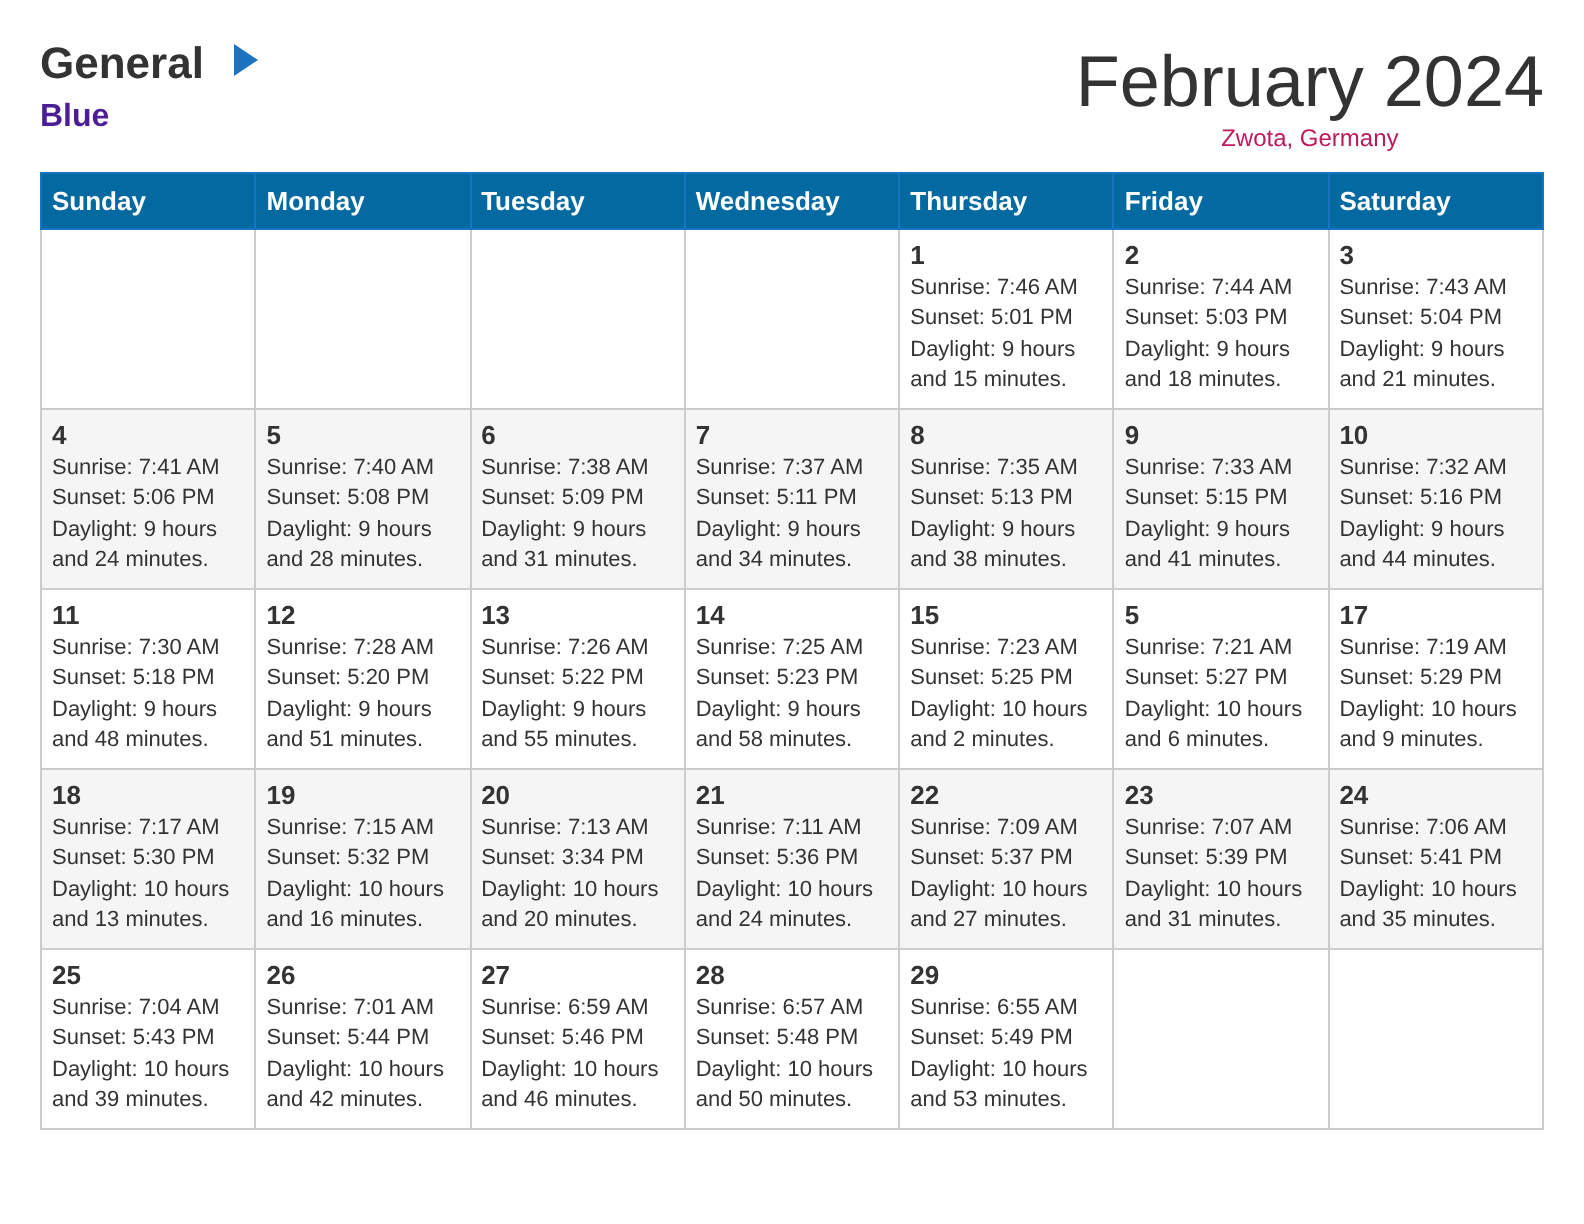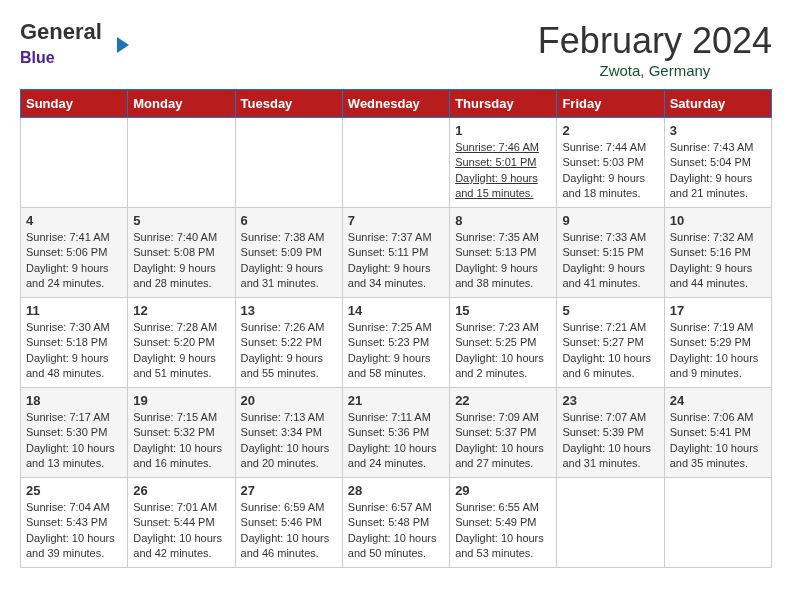--- a/index.html
+++ b/index.html
@@ -11,51 +11,50 @@
       padding: 20px;
     }
     .header {
       display: flex;
       justify-content: space-between;
       align-items: flex-start;
       margin-bottom: 10px;
     }
     .logo {
       display: flex;
-      align-items: center;
       gap: 12px;
     }
     .logo-arrow {
       width: 0;
       height: 0;
       border-left: 12px solid #1a73c1;
       border-top: 8px solid transparent;
       border-bottom: 8px solid transparent;
       margin-left: 3px;
       margin-top: 2px;
     }
     .title-block {
       text-align: center;
     }
     .month-title {
       font-size: 36px;
       font-weight: normal;
       color: #333;
     }
     .location {
-      font-size: 15px;
-      color: #14532d;
+      font-size: 12px;
+      color: #be185d;
     }
     table {
       width: 100%;
       border-collapse: collapse;
       table-layout: fixed;
     }
     thead th {
-      background-color: #b91c1c;
+      background-color: #0369a1;
       color: #fff;
       font-size: 13px;
       font-weight: bold;
       padding: 6px 5px;
       text-align: left;
       border: 1px solid #1a73c1;
     }
     tbody td {
       vertical-align: top;
       font-size: 11px;
@@ -114,21 +113,21 @@
       </tr>
   </thead>
   <tbody id="calendar-body">
   <tr>
         <td class="empty-cell"></td>
         <td class="empty-cell"></td>
         <td class="empty-cell"></td>
         <td class="empty-cell"></td>
         <td>
           <span class="day-num">1</span>
-          <div class="day-info" style="white-space: pre-line; text-decoration: underline;">Sunrise: 7:46 AM
+          <div class="day-info" style="white-space: pre-line;">Sunrise: 7:46 AM
 Sunset: 5:01 PM
 Daylight: 9 hours
 and 15 minutes.</div>
         </td>
         <td>
           <span class="day-num">2</span>
           <div class="day-info" style="white-space: pre-line;">Sunrise: 7:44 AM
 Sunset: 5:03 PM
 Daylight: 9 hours
 and 18 minutes.</div>

